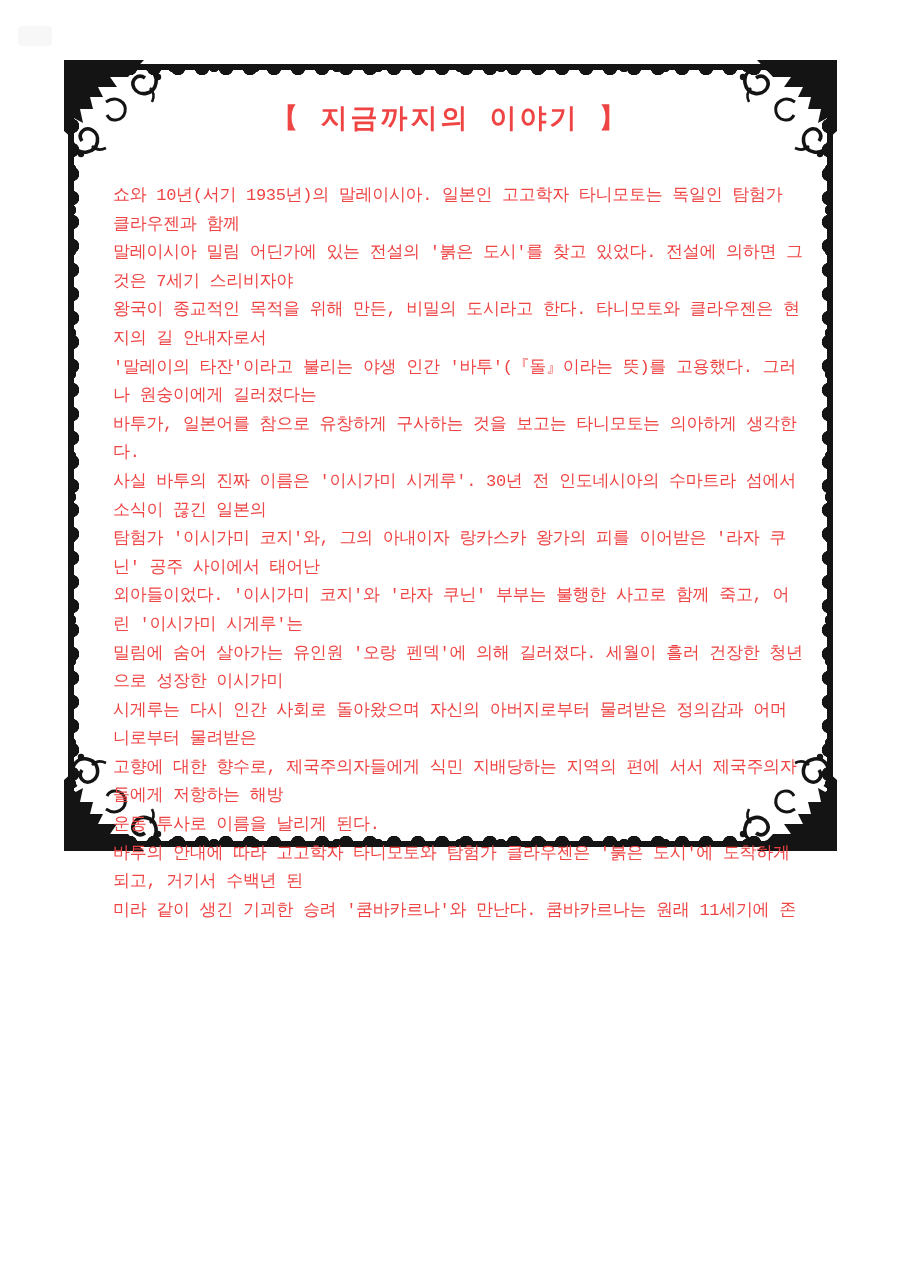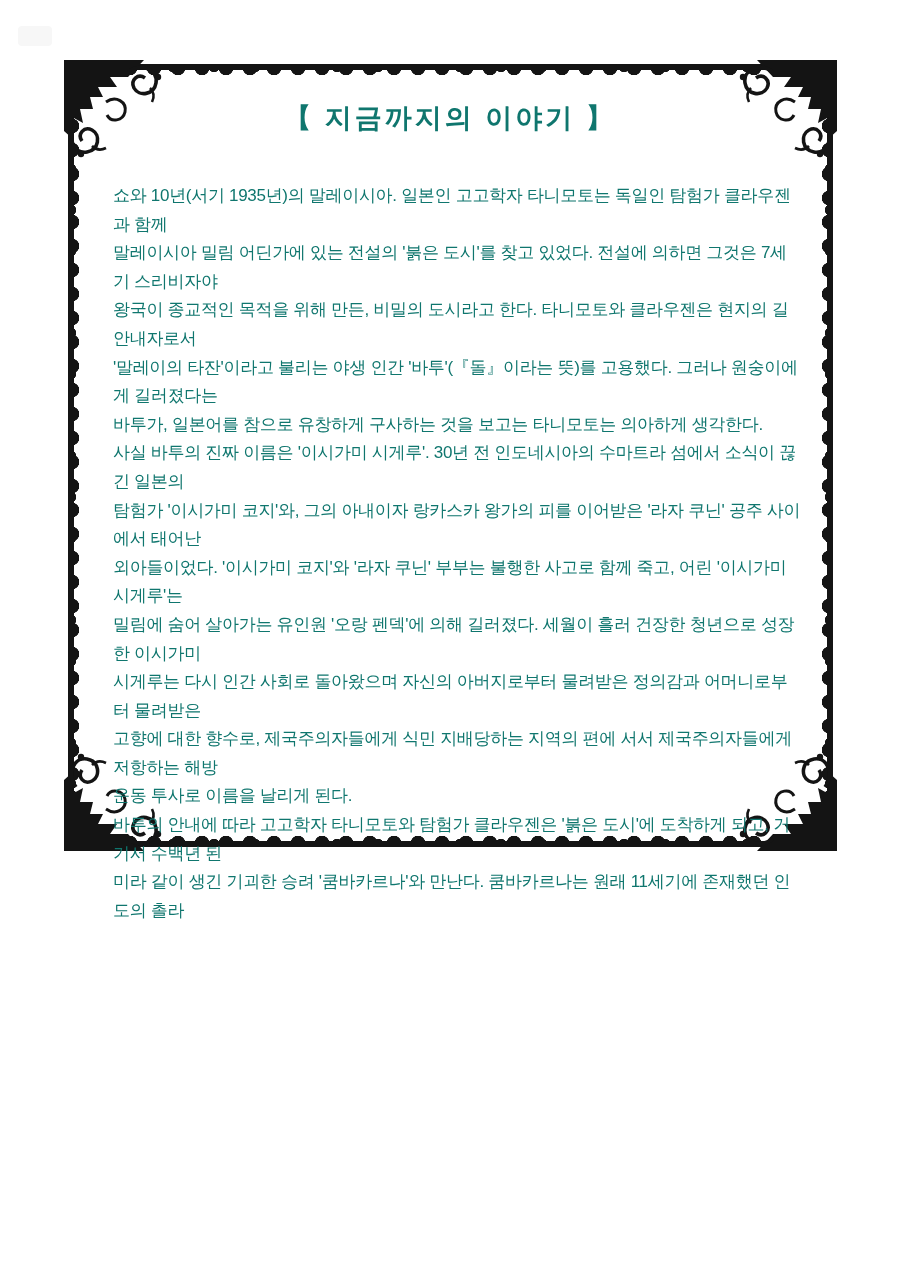--- a/index.html
+++ b/index.html
@@ -1,22 +1,22 @@
 <!DOCTYPE html>
 <html><head>
 <meta charset="utf-8">
 <style>
   html,body{margin:0;padding:0;background:#ffffff;}
   .page{
     position:relative;
     width:900px;height:927px;
     background:#ffffff;
     overflow:hidden;
-    font-family:Liberation Sans, sans-serif;
-    color:#0f766e;
+    font-family:Liberation Mono, monospace;
+    color:#ef4444;
   }
   .scan-artifact{
     position:absolute;left:18px;top:26px;width:34px;height:20px;
     background:#f7f7f7;border-radius:4px;
   }
   
   .frame{position:absolute;left:0;top:0;width:100%;height:100%;pointer-events:none;}
   .edge{position:absolute;}
   .edge-top{
     left:70px;right:70px;top:64px;height:15px;

